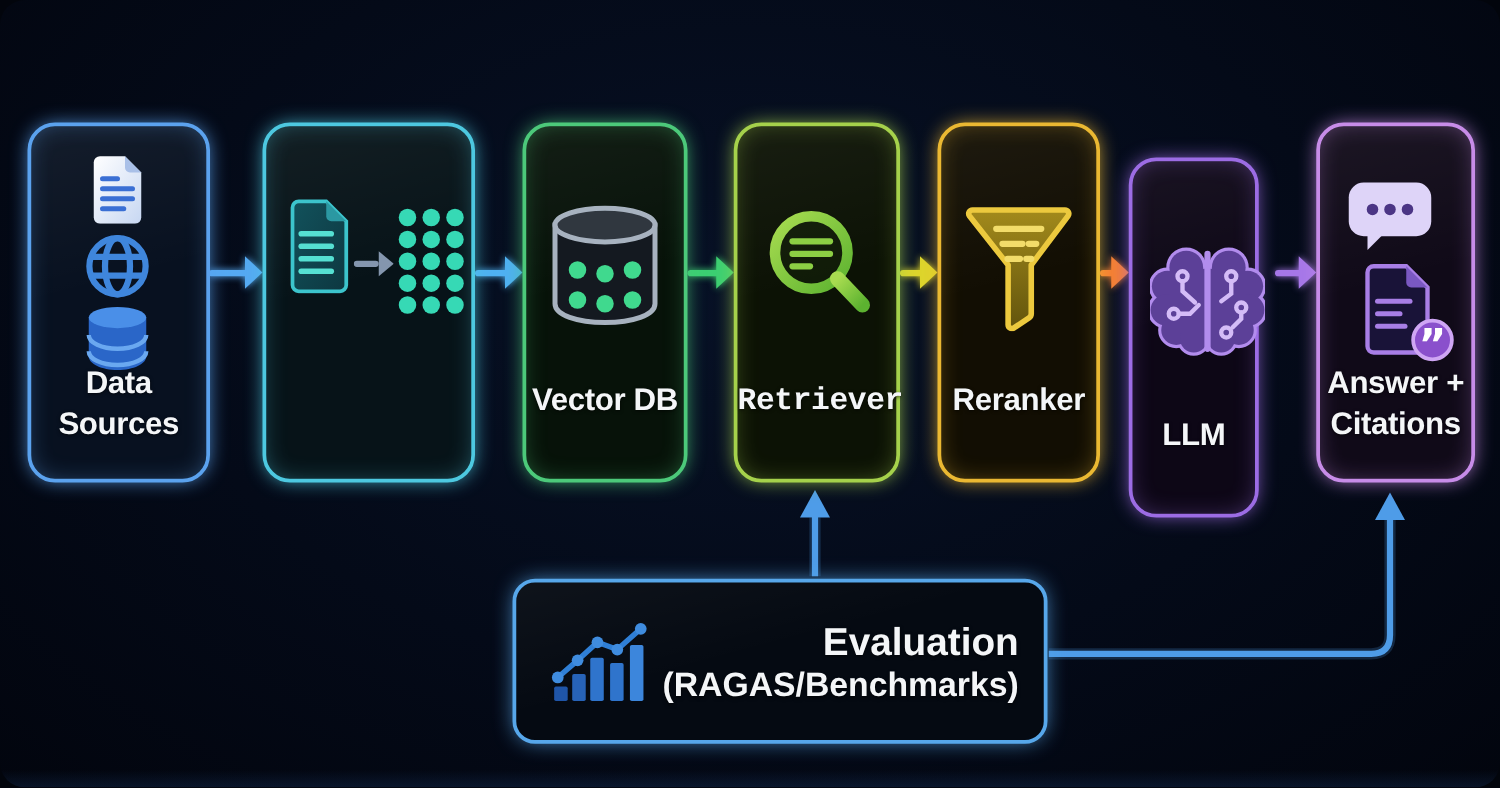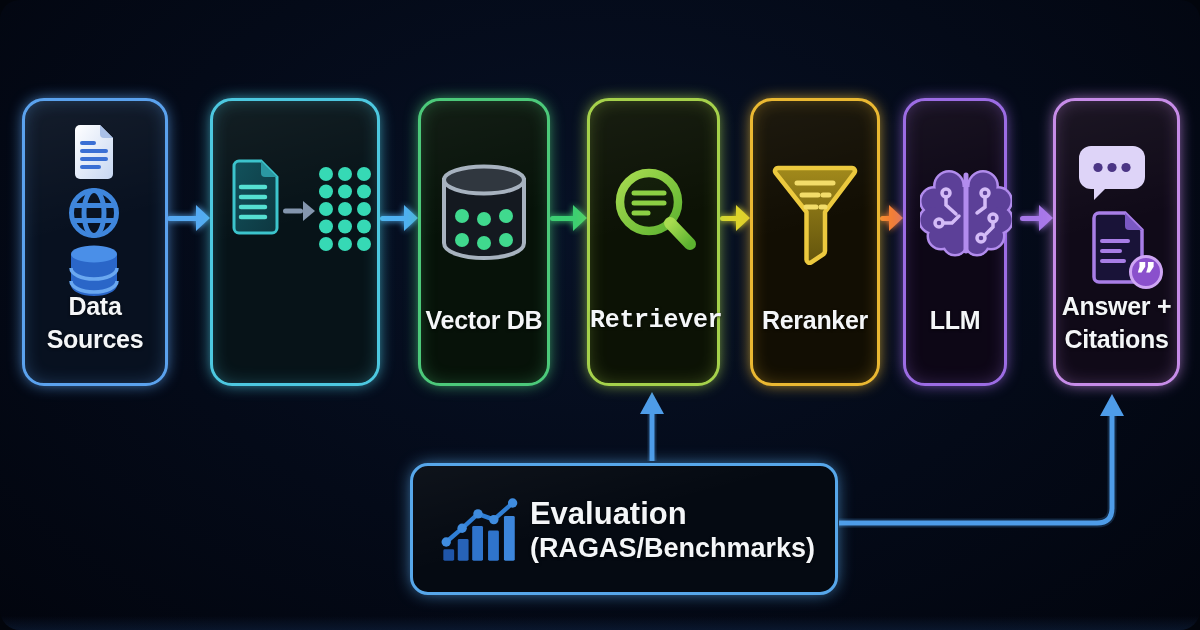--- a/index.html
+++ b/index.html
@@ -26,21 +26,21 @@
     border-radius:3px;background:var(--c);}
   .arrow::after{content:"";position:absolute;right:0;top:0;width:0;height:0;
     border-top:13px solid transparent;border-bottom:13px solid transparent;
     border-left:14px solid var(--c);}
 
   .eval{position:absolute;left:410px;top:463px;width:428px;height:132px;box-sizing:border-box;
     border:3px solid var(--c,#57a7ea);border-radius:18px;
     background:linear-gradient(165deg, rgba(255,255,255,.04), rgba(255,255,255,0) 45%), #050a12;
     box-shadow:0 0 18px -4px var(--c,#57a7ea);
     display:flex;align-items:center;padding:0 20px 0 26px;z-index:2;}
-  .eval-text{flex:1;text-align:left;color:#f4f6f8;font-weight:bold;
+  .eval-text{flex:1;text-align:right;color:#f4f6f8;font-weight:bold;
     text-shadow:0 1px 3px rgba(0,0,0,.65);}
   .eval-title{font-size:31px;line-height:37px;}
   .eval-subtitle{font-size:27px;line-height:32px;}
 
   .connectors{position:absolute;left:0;top:0;z-index:1;pointer-events:none;}
 </style>
 </head>
 <body>
 
 <div class="canvas">
@@ -187,21 +187,21 @@
         <path d="M27 18 h36"></path>
           <path d="M32 30 h16"></path>
           <path d="M53 30 h6"></path>
           <path d="M36 42 h10"></path>
           <path d="M51 42 h4"></path>
       </g>
     </svg>
     <div class="label single">Reranker</div>
   </div>
 
-  <div class="card" style="left: 903px; width: 104px; --c: #9c6ce4; --bg: #0d0716;">
+  <div class="card" style="left: 903px; width: 104px; margin-top: 28px; --c: #9c6ce4; --bg: #0d0716;">
     <svg style="left:14px;top:66px" width="92" height="92" viewBox="0 0 92 92">
       <g fill="#5c4098" stroke="#b28ced" stroke-width="5">
         <circle cx="29" cy="19" r="13.5"></circle>
           <circle cx="14" cy="34" r="12.5"></circle>
           <circle cx="13" cy="53" r="12.5"></circle>
         <circle cx="21" cy="69" r="12"></circle>
           <circle cx="35" cy="76" r="11"></circle>
         <circle cx="63" cy="19" r="13.5"></circle>
           <circle cx="78" cy="34" r="12.5"></circle>
           <circle cx="79" cy="53" r="12.5"></circle>

